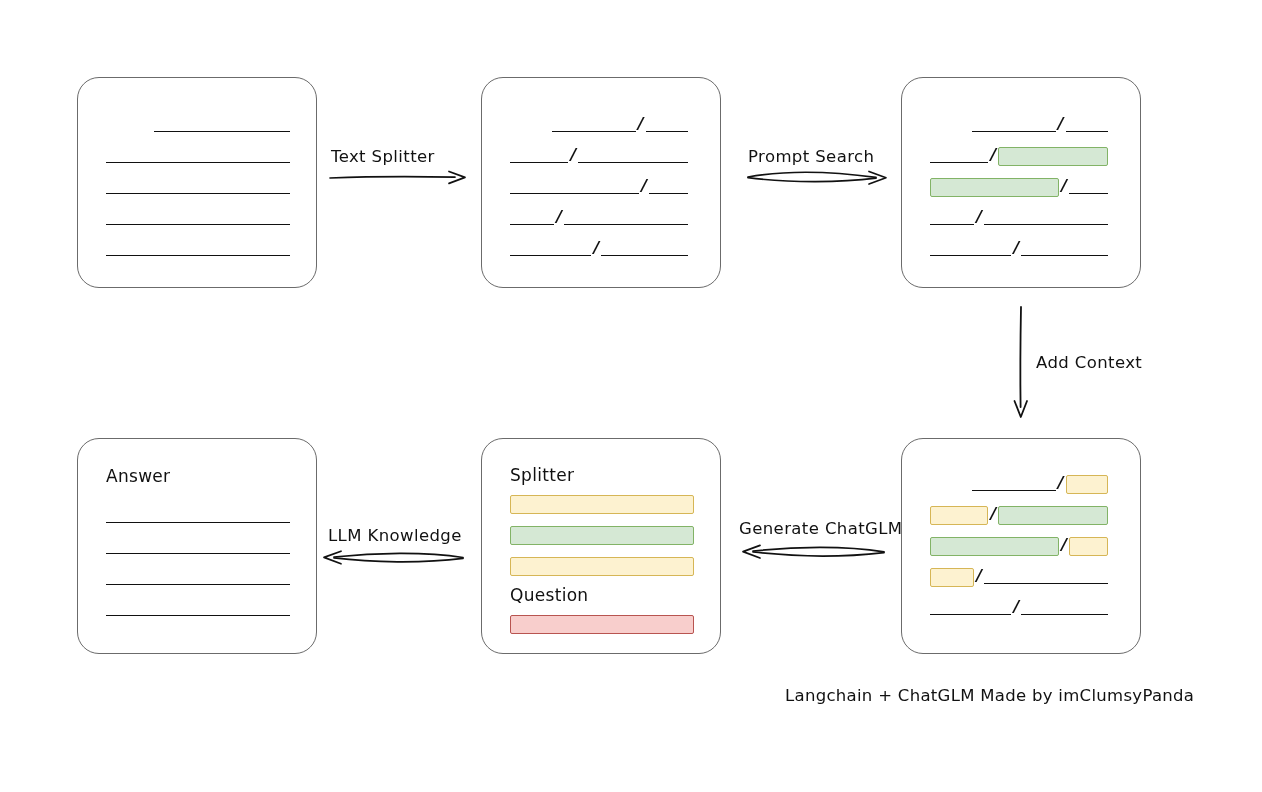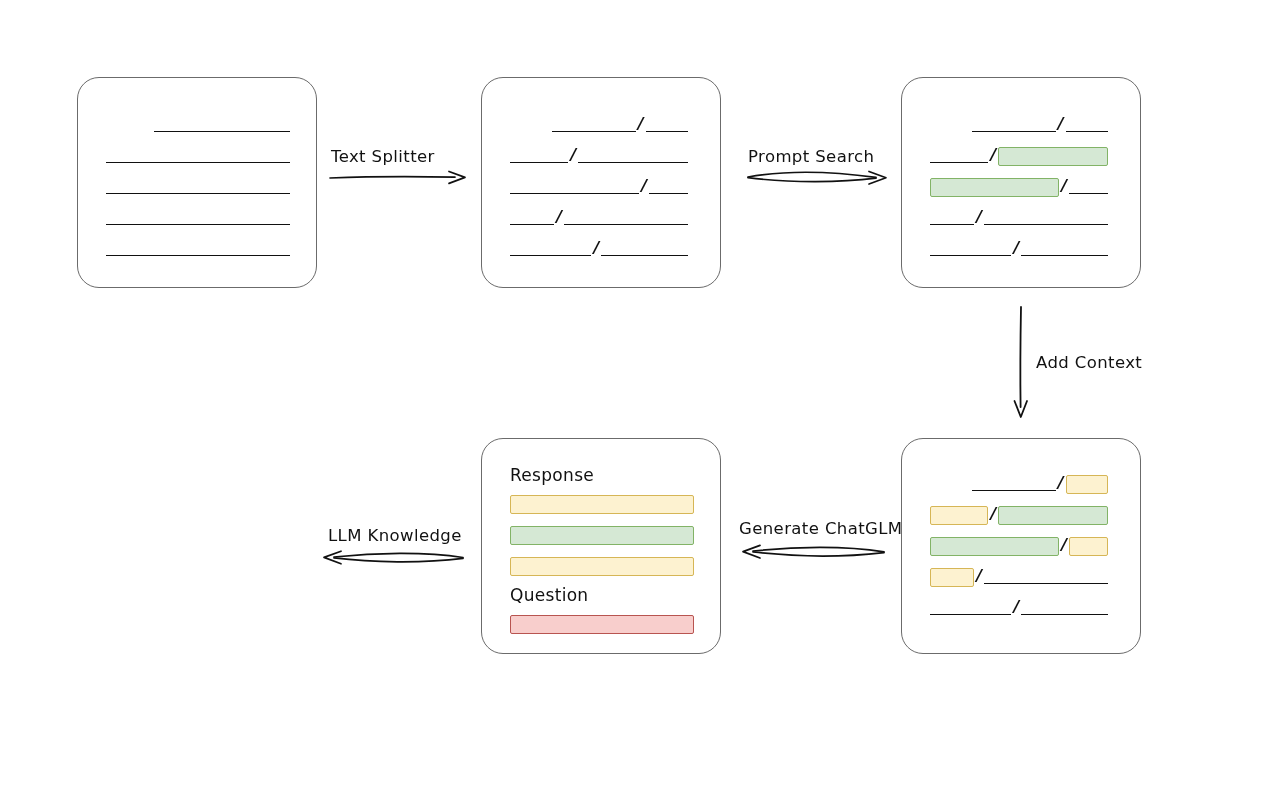--- a/index.html
+++ b/index.html
@@ -223,23 +223,48 @@
         <div class="row" style="top: 162px; padding-left: 28px; padding-right: 28px;">
           <div class="row-inner">
             <span class="seg line" style="width: 81.42px; flex: 0 0 auto;"></span>
             <span class="slash">/</span>
             <span class="seg line" style="width: 86.73px; flex: 0 0 auto;"></span>
           </div>
         </div>
       </div>
   </div>
 
+  <div class="box" id="box-answer" style="left:77px; top:438px; width:240px; height:216px;">
+    <div class="box-title handwriting" style="left:28px; top:27px;">Answer</div>
+    <div class="box-inner" id="lines-answer">
+        <div class="row" style="top: 68px; padding-left: 28px; padding-right: 28px;">
+          <div class="row-inner">
+            <span class="seg line" style="width: 184px; flex: 0 0 auto;"></span>
+          </div>
+        </div>
+        <div class="row" style="top: 99px; padding-left: 28px; padding-right: 28px;">
+          <div class="row-inner">
+            <span class="seg line" style="width: 184px; flex: 0 0 auto;"></span>
+          </div>
+        </div>
+        <div class="row" style="top: 130px; padding-left: 28px; padding-right: 28px;">
+          <div class="row-inner">
+            <span class="seg line" style="width: 184px; flex: 0 0 auto;"></span>
+          </div>
+        </div>
+        <div class="row" style="top: 161px; padding-left: 28px; padding-right: 28px;">
+          <div class="row-inner">
+            <span class="seg line" style="width: 184px; flex: 0 0 auto;"></span>
+          </div>
+        </div>
+      </div>
+  </div>
 
   <div class="box" id="box-prompt" style="left:481px; top:438px; width:240px; height:216px;">
-    <div class="box-title handwriting" style="left:28px; top:26px;">Response</div>
+    <div class="box-title handwriting" style="left:28px; top:26px;">Splitter</div>
     <div class="box-title handwriting" style="left:28px; top:146px;">Question</div>
     <div class="box-inner" id="bars-prompt">
         <div class="bar hl-yellow" style="left: 28px; width: 184px; top: 56px;"></div>
         <div class="bar hl-green" style="left: 28px; width: 184px; top: 87px;"></div>
         <div class="bar hl-yellow" style="left: 28px; width: 184px; top: 118px;"></div>
         <div class="bar hl-red" style="left: 28px; width: 184px; top: 176px;"></div>
       </div>
   </div>
 
   <div class="box" id="box-context" style="left:901px; top:438px; width:240px; height:216px;">
@@ -286,20 +311,21 @@
   <div class="edge-label handwriting" style="left:331px; top:147px;">Text Splitter</div>
 
   <div class="edge-label handwriting" style="left:748px; top:147px;">Prompt Search</div>
 
   <div class="edge-label handwriting" style="left:1036px; top:353px;">Add Context</div>
 
   <div class="edge-label handwriting" style="left:739px; top:519px;">Generate ChatGLM</div>
 
   <div class="edge-label handwriting" style="left:328px; top:526px;">LLM Knowledge</div>
 
+  <div class="footer-note handwriting" style="left:785px; top:686px;">Langchain + ChatGLM Made by imClumsyPanda</div>
 
   <svg id="arrows" width="1262" height="792" viewBox="0 0 1262 792">
 
     <g>
       <path d="M330 178 C 370 176.5, 420 176.5, 455 177.2" fill="none" stroke="#111111" stroke-width="1.7" stroke-linecap="round"></path>
       <path d="M449 171.5 L 465 177.4 L 449 183.4" fill="none" stroke="#111111" stroke-width="1.7" stroke-linejoin="round" stroke-linecap="round"></path>
     </g>
 
     <g>
       <path d="M748 177 C 790 169.5, 840 172.5, 876 177.4" fill="none" stroke="#111111" stroke-width="1.7" stroke-linecap="round"></path>

